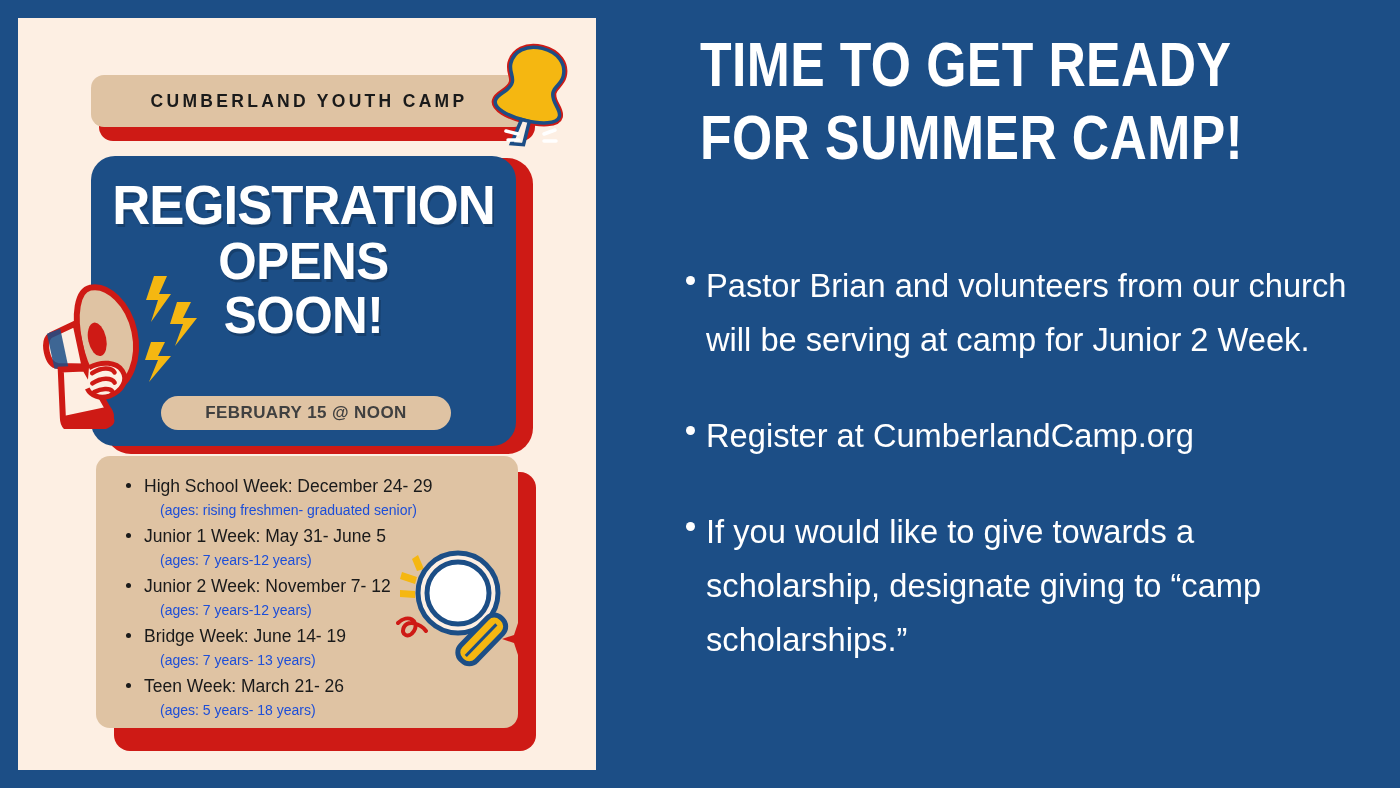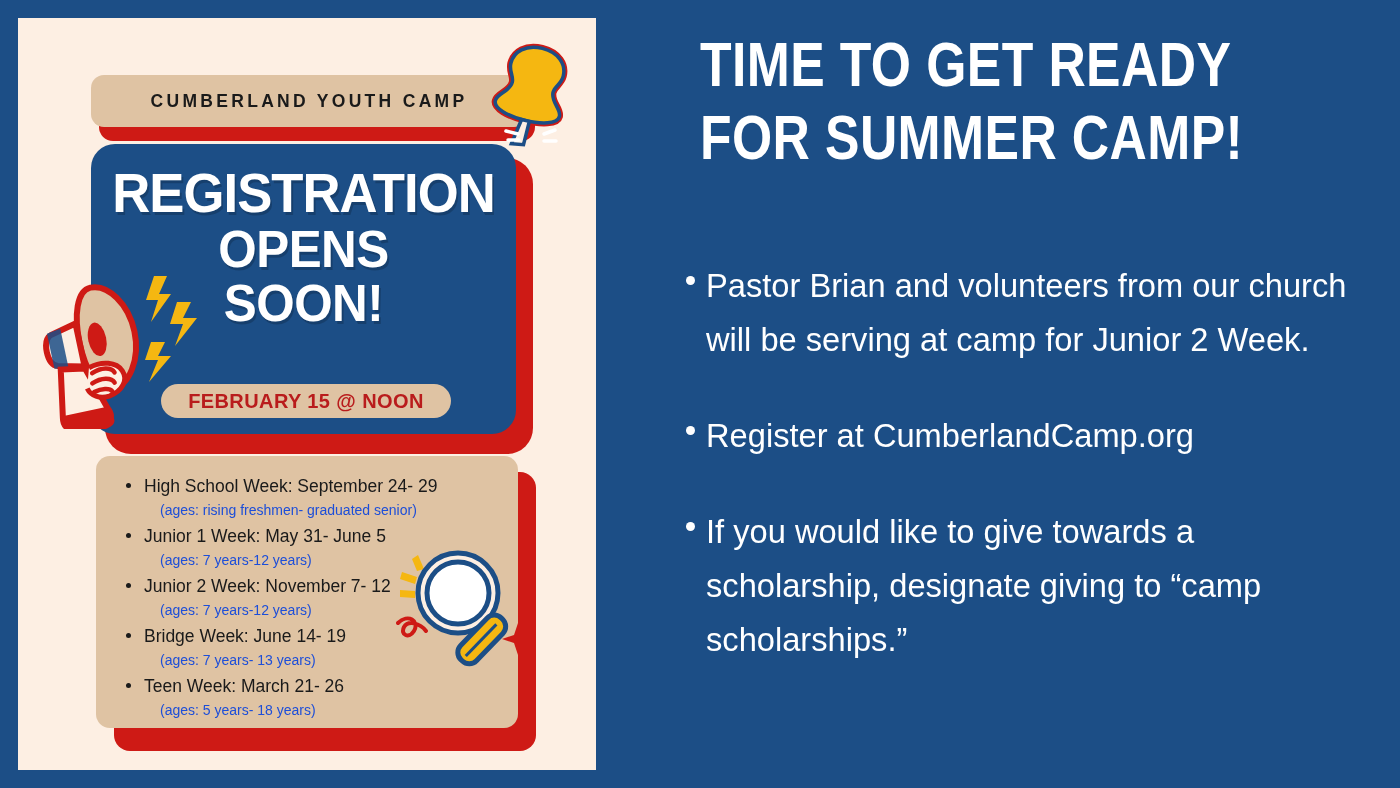--- a/index.html
+++ b/index.html
@@ -33,21 +33,21 @@
   }
   .pushpin{position:absolute;left:395px;top:-36px;width:90px;height:110px;}
 
   
   .reg-wrap{position:absolute;left:73px;top:126px;width:442px;height:310px;}
   .reg-shadow{
     position:absolute;left:14px;top:14px;width:428px;height:296px;
     background:#CE1A15;border-radius:26px;
   }
   .reg-card{
-    position:absolute;left:0;top:0;width:425px;height:290px;
+    position:absolute;left:0;top:12px;width:425px;height:290px;
     background:#1C4E86;border-radius:24px;overflow:hidden;
   }
   .reg-l1{
     position:absolute;left:0;right:0;top:22px;text-align:center;
     font-family:"Liberation Sans", sans-serif;
     font-weight:bold;font-size:56px;line-height:54px;color:#FFFFFF;
     letter-spacing:-1px;transform:scaleX(0.94);
     text-shadow:2px 3px 0 rgba(0,0,0,.18);
   }
   .reg-l2{
@@ -61,21 +61,21 @@
     font-weight:bold;font-size:52px;line-height:50px;color:#FFFFFF;
     letter-spacing:-0.5px;transform:scaleX(0.95);
     text-shadow:2px 3px 0 rgba(0,0,0,.18);
   }
   .date-pill{
     position:absolute;left:70px;top:240px;width:290px;height:34px;
     background:#DFC3A3;border-radius:17px;
     display:flex;align-items:center;justify-content:center;
   }
   .date-pill span{
-    font-size:20px;font-weight:bold;color:#b91c1c;letter-spacing:.4px;
+    font-size:17px;font-weight:bold;color:#404040;letter-spacing:.4px;
     white-space:nowrap;
   }
   .megaphone{position:absolute;left:-50px;top:110px;width:185px;height:175px;}
 
   
   .weeks-wrap{position:absolute;left:78px;top:438px;width:440px;height:295px;}
   .weeks-shadow{
     position:absolute;left:18px;top:16px;width:422px;height:279px;
     background:#CE1A15;border-radius:16px;
   }
@@ -191,21 +191,21 @@
             <line x1="92" y1="80" x2="92" y2="124" stroke="#1C4E86" stroke-width="3"></line>
           </g>
           <g stroke="#CE1A15" stroke-width="4" fill="none" stroke-linecap="round">
             <path d="M2 82 C12 72 24 80 18 90 C13 98 4 94 8 86 C12 79 24 82 30 90"></path>
           </g>
           <path d="M122 82 L126 94 L138 98 L126 102 L122 114 L118 102 L106 98 L118 94 Z" fill="#CE1A15"></path>
         </svg>
         <div class="weeks-list">
           <div class="wk">
             <span class="dot"></span>
-            <div class="title">High School Week: September 24- 29</div>
+            <div class="title">High School Week: December 24- 29</div>
             <div class="ages">(ages: rising freshmen- graduated senior)</div>
           </div>
           <div class="wk">
             <span class="dot"></span>
             <div class="title">Junior 1 Week: May 31- June 5</div>
             <div class="ages">(ages: 7 years-12 years)</div>
           </div>
           <div class="wk">
             <span class="dot"></span>
             <div class="title">Junior 2 Week: November 7- 12</div>

